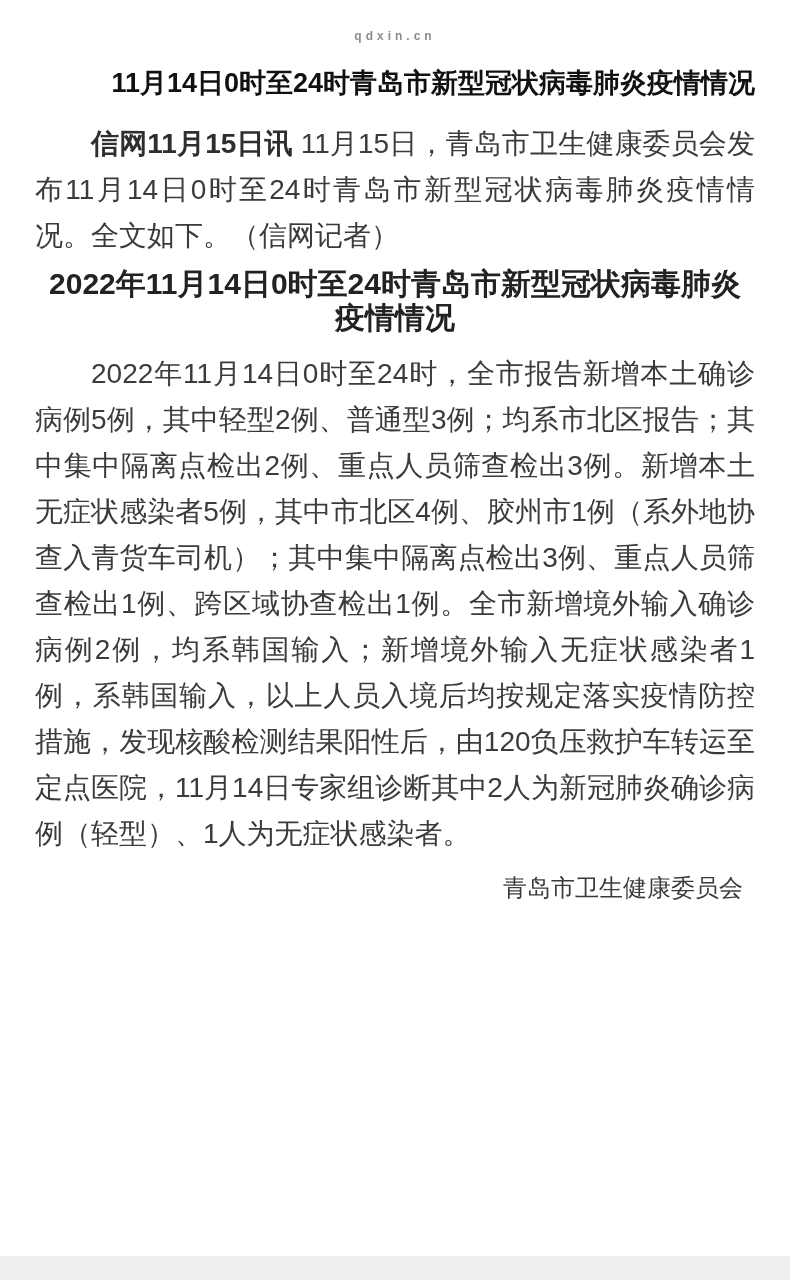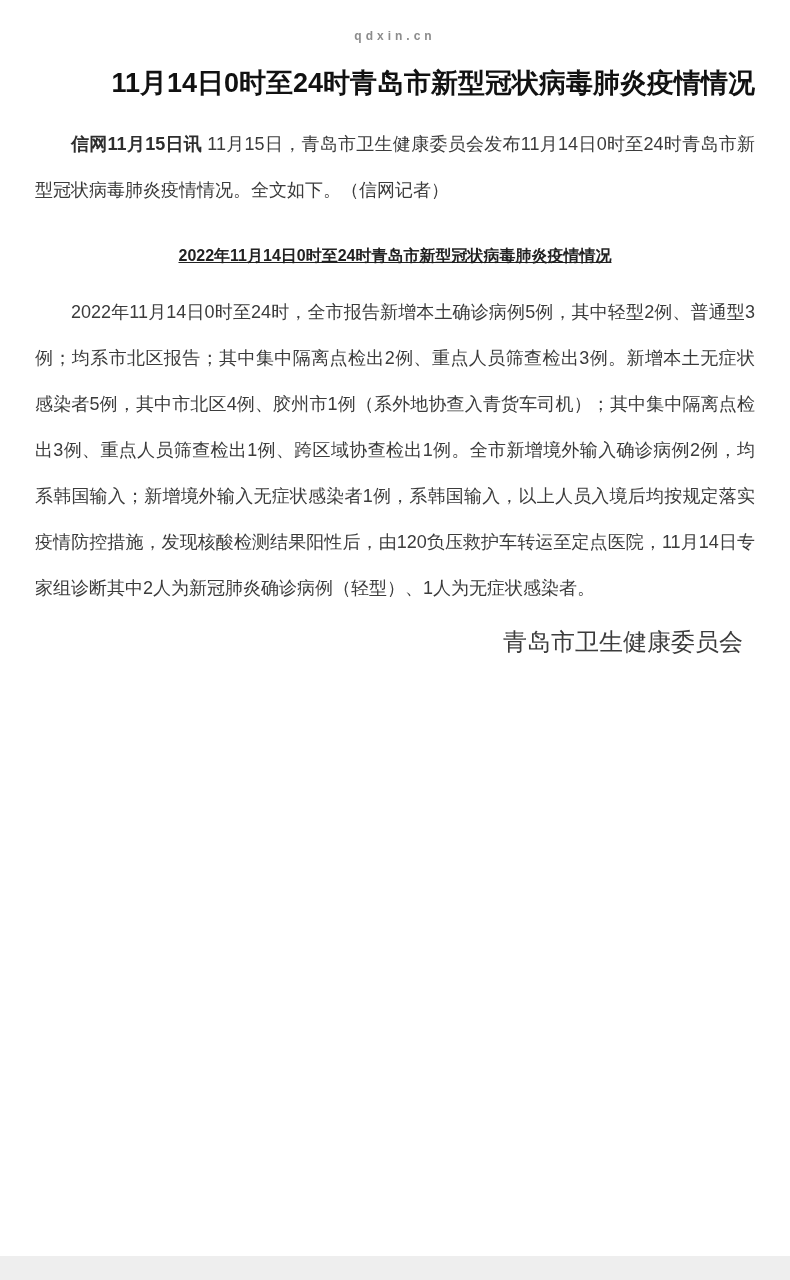--- a/index.html
+++ b/index.html
@@ -35,36 +35,35 @@
     margin-top: 22px;
     text-align: right;
     font-size: 27px;
     line-height: 36px;
     font-weight: 700;
     color: #111111;
   }
 
   
   .article p {
-    font-size: 18px;
+    font-size: 28px;
     line-height: 46px;
     color: #3b3b3b;
     text-align: justify;
     text-indent: 2em;
   }
   .p-intro { margin-top: 20px; }
   .p-intro b { color: #2e2e2e; }
   .subtitle {
-    margin-top: 26px;
+    margin-top: 8px;
     text-align: center;
-    font-size: 16px;
+    font-size: 30px;
     line-height: 34px;
     font-weight: 700;
     color: #222222;
-    text-decoration: underline;
   }
   .p-body1 { margin-top: 16px; }
   .p-body2, .p-body3 { margin-top: 14px; }
 
   
   .signature, .sign-date {
     text-align: right;
     font-size: 24px;
     line-height: 30px;
     color: #3b3b3b;

